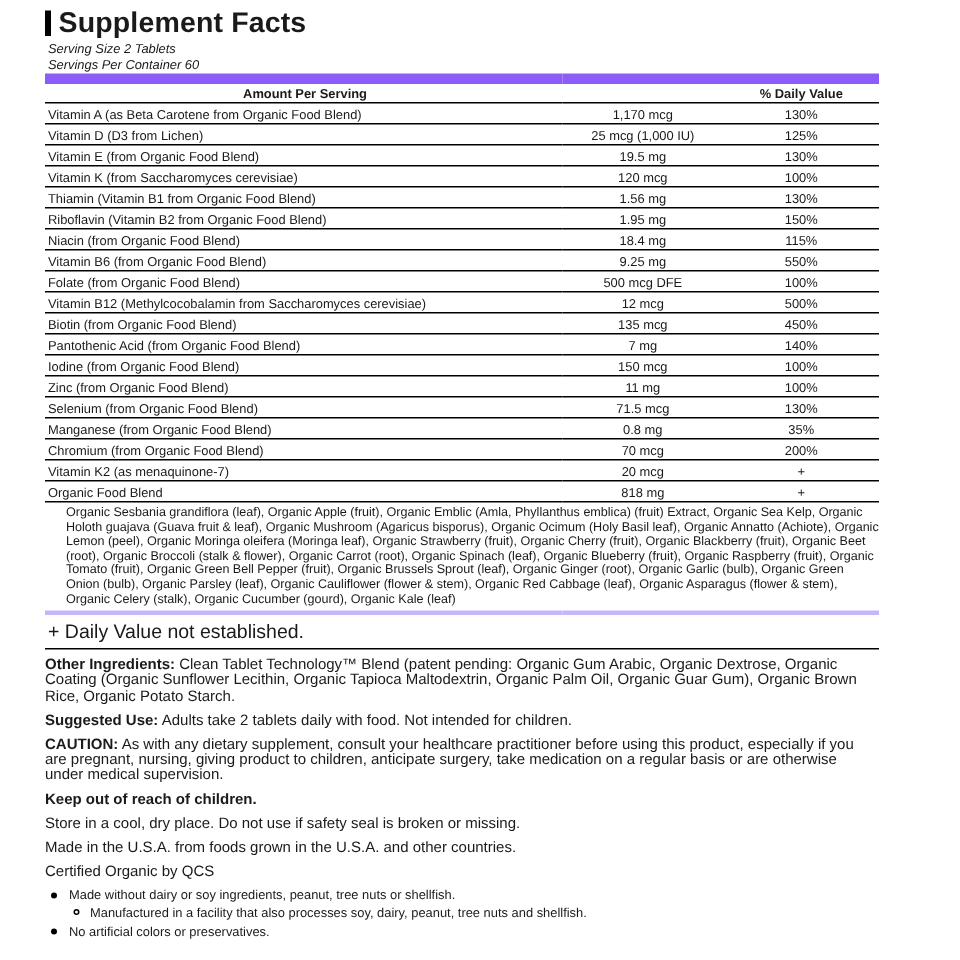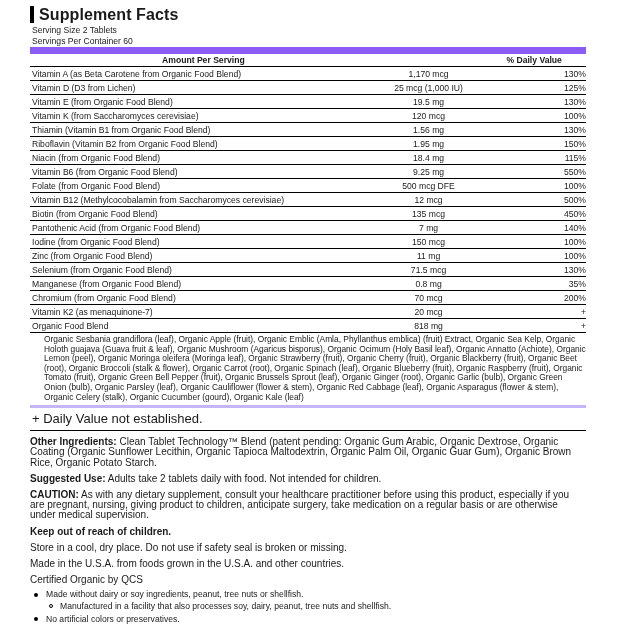--- a/index.html
+++ b/index.html
@@ -34,30 +34,31 @@
     align-items: center;
     margin-bottom: 2px;
   }
   .title-bar {
     width: 4px;
     height: 17px;
     background: #000;
     margin-right: 5px;
   }
   .title {
-    font-size: 16px;
+    font-size: 19px;
     font-weight: bold;
     letter-spacing: 0.1px;
     line-height: 1;
   }
 
   .serving {
     font-size: 8.6px;
     line-height: 10.5px;
     margin-left: 2px;
+    font-style: italic;
   }
 
   table.facts {
     width: 100%;
     border-collapse: collapse;
     margin-top: 1px;
     font-size: 8.6px;
   }
   table.facts td {
     padding: 1.5px 0 1.5px 2px;
@@ -66,21 +67,21 @@
   }
   table.facts tr.hdr td {
     font-weight: bold;
     border-top: 7px solid #8b5cf6;
     border-bottom: 0.8px solid #000;
     padding-top: 1px;
     padding-bottom: 1px;
   }
   td.nm { width: 62%; }
   td.amt { width: 19%; text-align: center; white-space: nowrap; }
-  td.dv  { width: 19%; text-align: right; white-space: nowrap; }
+  td.dv  { width: 19%; text-align: center; white-space: nowrap; }
   tr.hdr td.nm { text-align: center; }
   tr.hdr td.amt { text-align: center; }
   tr.hdr td.dv { text-align: center; }
 
   
   tr.blend-list td {
     border-bottom: 3px solid #c4b5fd;
     padding: 2px 0 3px 14px;
     font-size: 8.4px;
     line-height: 9.6px;

